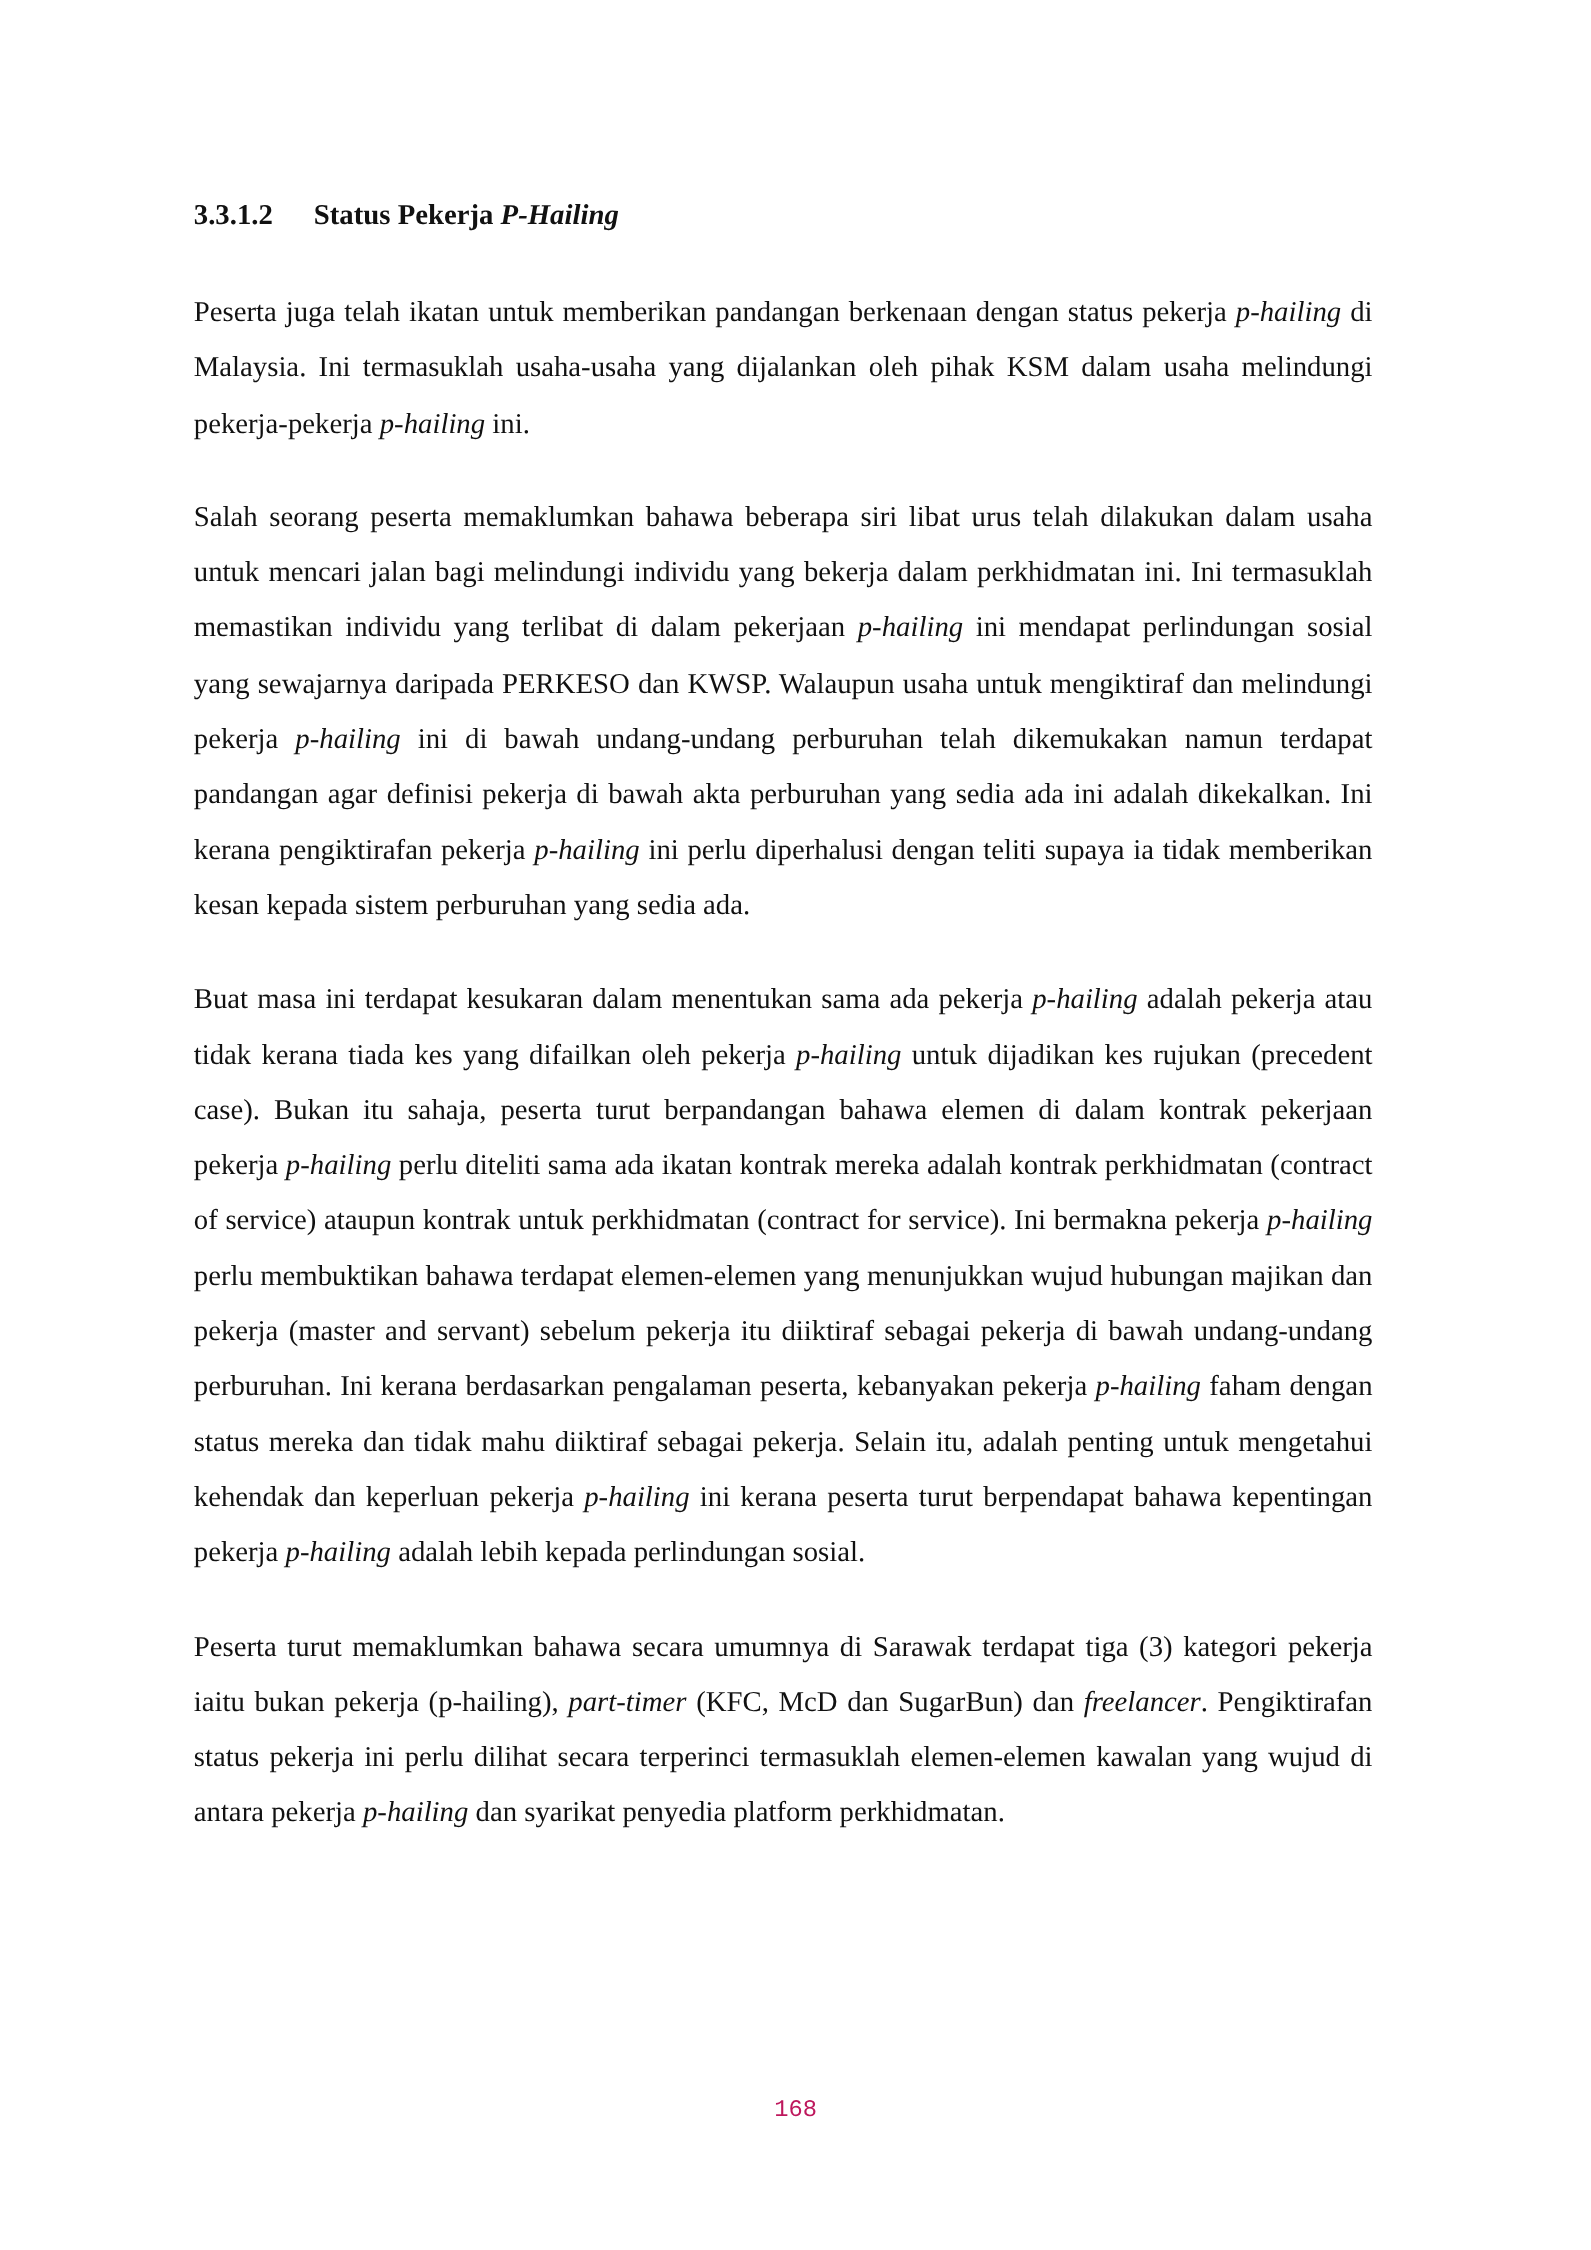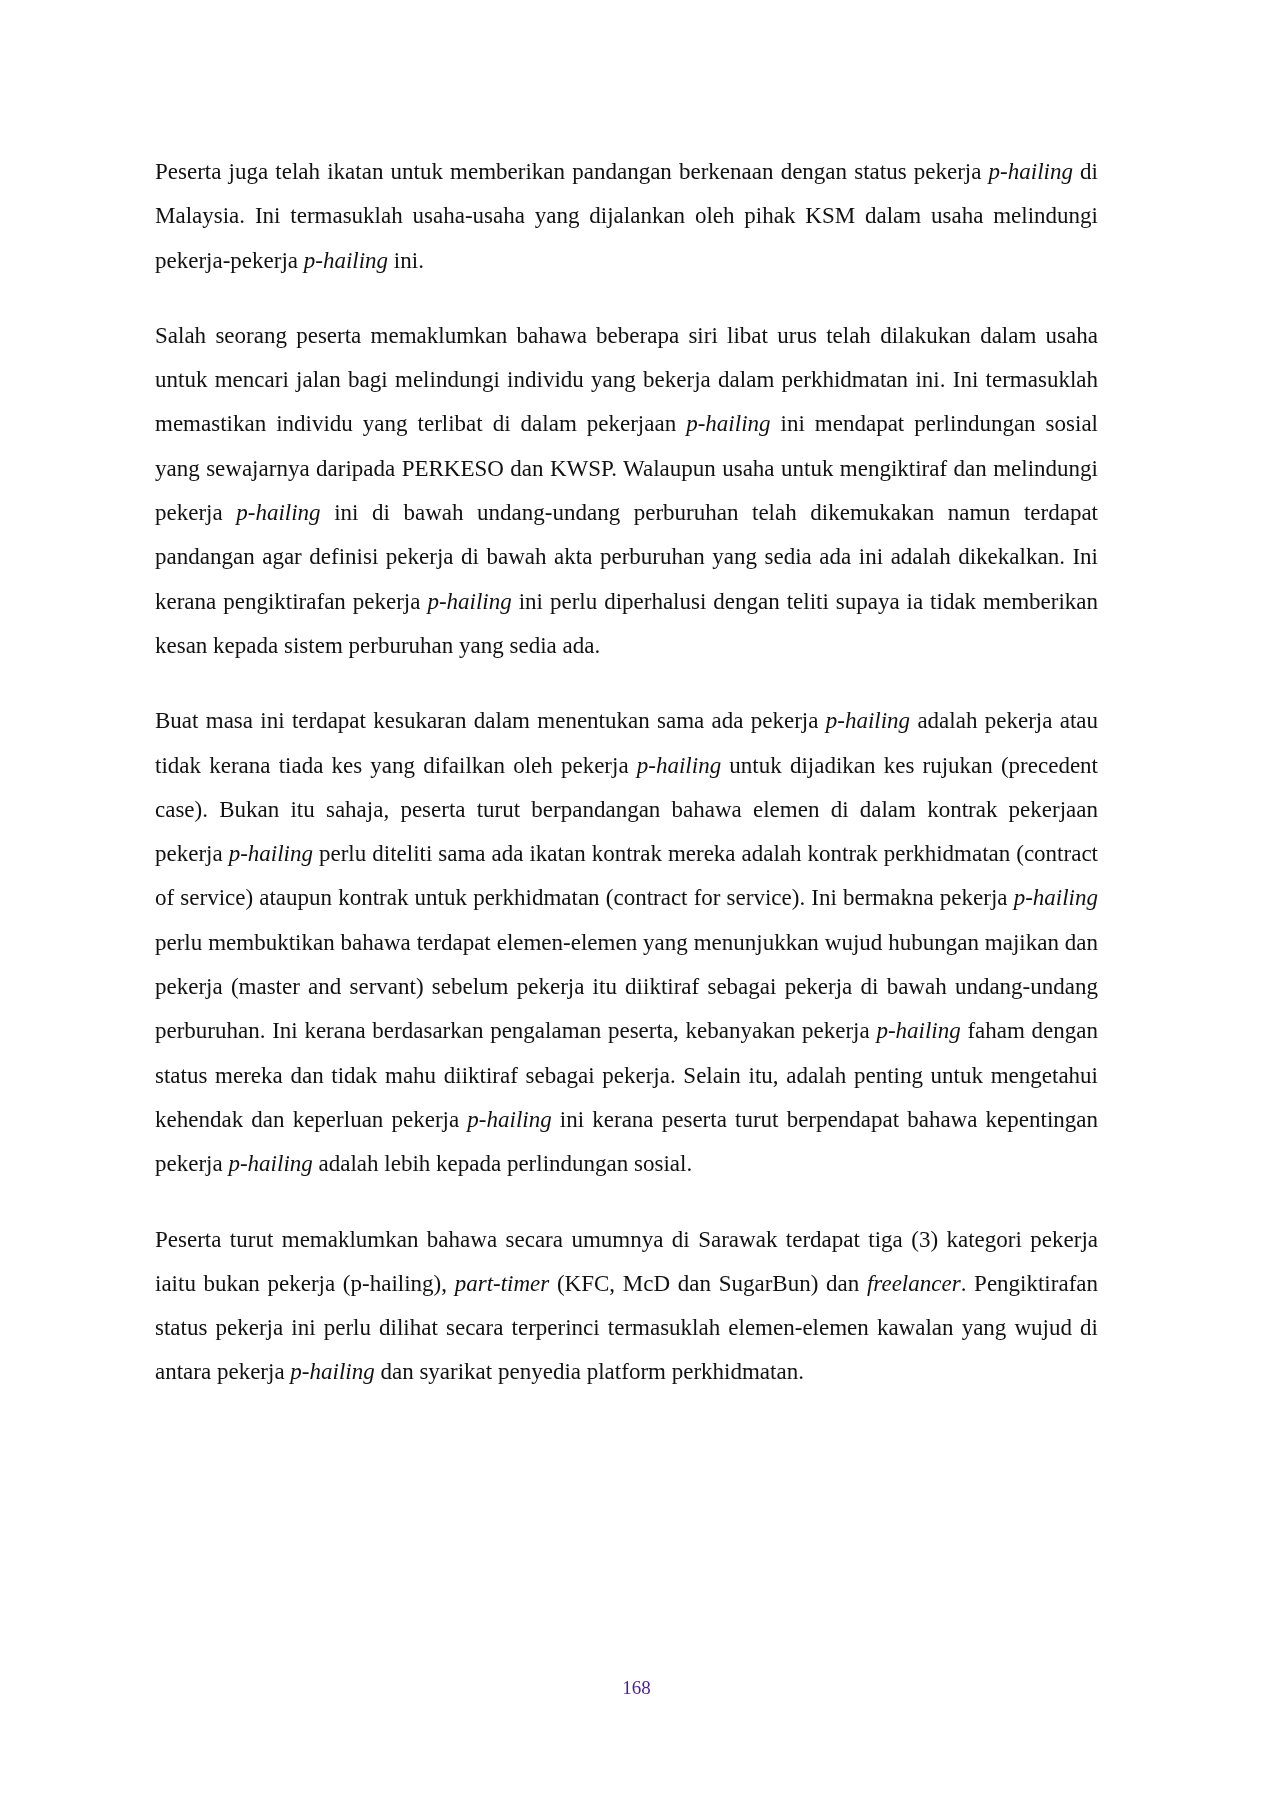--- a/index.html
+++ b/index.html
@@ -11,28 +11,31 @@
     font-size:23px; color:#111; line-height:44.3px;
   }
   .heading {
     font-weight:bold; font-size:23px; margin:0 0 34px 0; line-height:44px;
   }
   .heading .num { display:inline-block; width:96px; }
   p { margin:0 0 31px 0; text-align:justify; }
   em { font-style:italic; }
   .pagenum {
     position:absolute; left:0; width:1273px; top:1677px; text-align:center;
-    font-family:Liberation Serif, serif; font-size:19px; color:#4c1d95;
+    font-family:Liberation Mono, monospace; font-size:19px; color:#be185d;
   }
 </style>
 </head>
 <body>
 
 <div class="page">
   <div class="content">
+    <div class="heading">
+      <span class="num">3.3.1.2</span><span>Status Pekerja </span><em>P-Hailing</em>
+    </div>
     <div id="paras">
         <p><span>Peserta juga telah ikatan untuk memberikan pandangan berkenaan dengan status pekerja </span><em>p-hailing</em><span> di Malaysia. Ini termasuklah usaha-usaha yang dijalankan oleh pihak KSM dalam usaha melindungi pekerja-pekerja </span><em>p-hailing</em><span> ini.</span></p>
         <p><span>Salah seorang peserta memaklumkan bahawa beberapa siri libat urus telah dilakukan dalam usaha untuk mencari jalan bagi melindungi individu yang bekerja dalam perkhidmatan ini. Ini termasuklah memastikan individu yang terlibat di dalam pekerjaan </span><em>p-hailing</em><span> ini mendapat perlindungan sosial yang sewajarnya daripada PERKESO dan KWSP. Walaupun usaha untuk mengiktiraf dan melindungi pekerja </span><em>p-hailing</em><span> ini di bawah undang-undang perburuhan telah dikemukakan namun terdapat pandangan agar definisi pekerja di bawah akta perburuhan yang sedia ada ini adalah dikekalkan. Ini kerana pengiktirafan pekerja </span><em>p-hailing</em><span> ini perlu diperhalusi dengan teliti supaya ia tidak memberikan kesan kepada sistem perburuhan yang sedia ada.</span></p>
         <p><span>Buat masa ini terdapat kesukaran dalam menentukan sama ada pekerja </span><em>p-hailing</em><span> adalah pekerja atau tidak kerana tiada kes yang difailkan oleh pekerja </span><em>p-hailing</em><span> untuk dijadikan kes rujukan (precedent case). Bukan itu sahaja, peserta turut berpandangan bahawa elemen di dalam kontrak pekerjaan pekerja </span><em>p-hailing</em><span> perlu diteliti sama ada ikatan kontrak mereka adalah kontrak perkhidmatan (contract of service) ataupun kontrak untuk perkhidmatan (contract for service). Ini bermakna pekerja </span><em>p-hailing</em><span> perlu membuktikan bahawa terdapat elemen-elemen yang menunjukkan wujud hubungan majikan dan pekerja (master and servant) sebelum pekerja itu diiktiraf sebagai pekerja di bawah undang-undang perburuhan. Ini kerana berdasarkan pengalaman peserta, kebanyakan pekerja </span><em>p-hailing</em><span> faham dengan status mereka dan tidak mahu diiktiraf sebagai pekerja. Selain itu, adalah penting untuk mengetahui kehendak dan keperluan pekerja </span><em>p-hailing</em><span> ini kerana peserta turut berpendapat bahawa kepentingan pekerja </span><em>p-hailing</em><span> adalah lebih kepada perlindungan sosial.</span></p>
         <p><span>Peserta turut memaklumkan bahawa secara umumnya di Sarawak terdapat tiga (3) kategori pekerja iaitu bukan pekerja (p-hailing), </span><em>part-timer</em><span> (KFC, McD dan SugarBun) dan </span><em>freelancer</em><span>. Pengiktirafan status pekerja ini perlu dilihat secara terperinci termasuklah elemen-elemen kawalan yang wujud di antara pekerja </span><em>p-hailing</em><span> dan syarikat penyedia platform perkhidmatan.</span></p>
       </div>
   </div>
   <div class="pagenum">168</div>
 </div>
 

